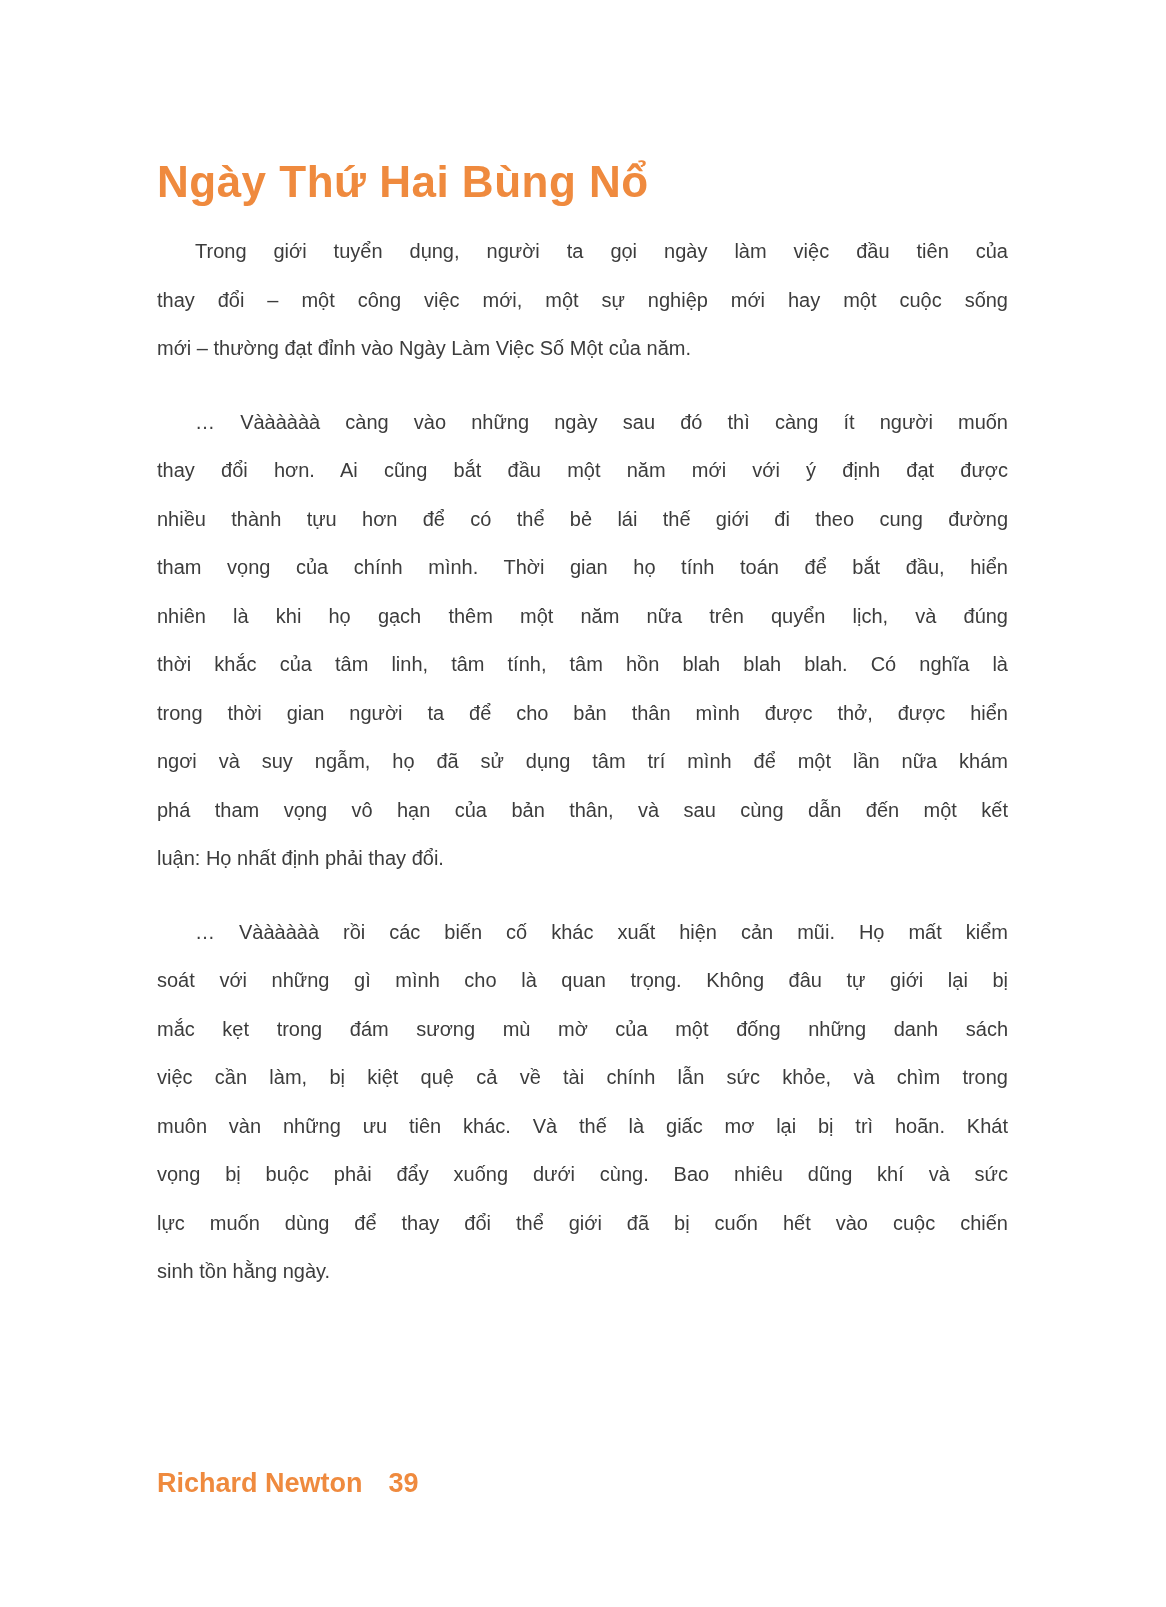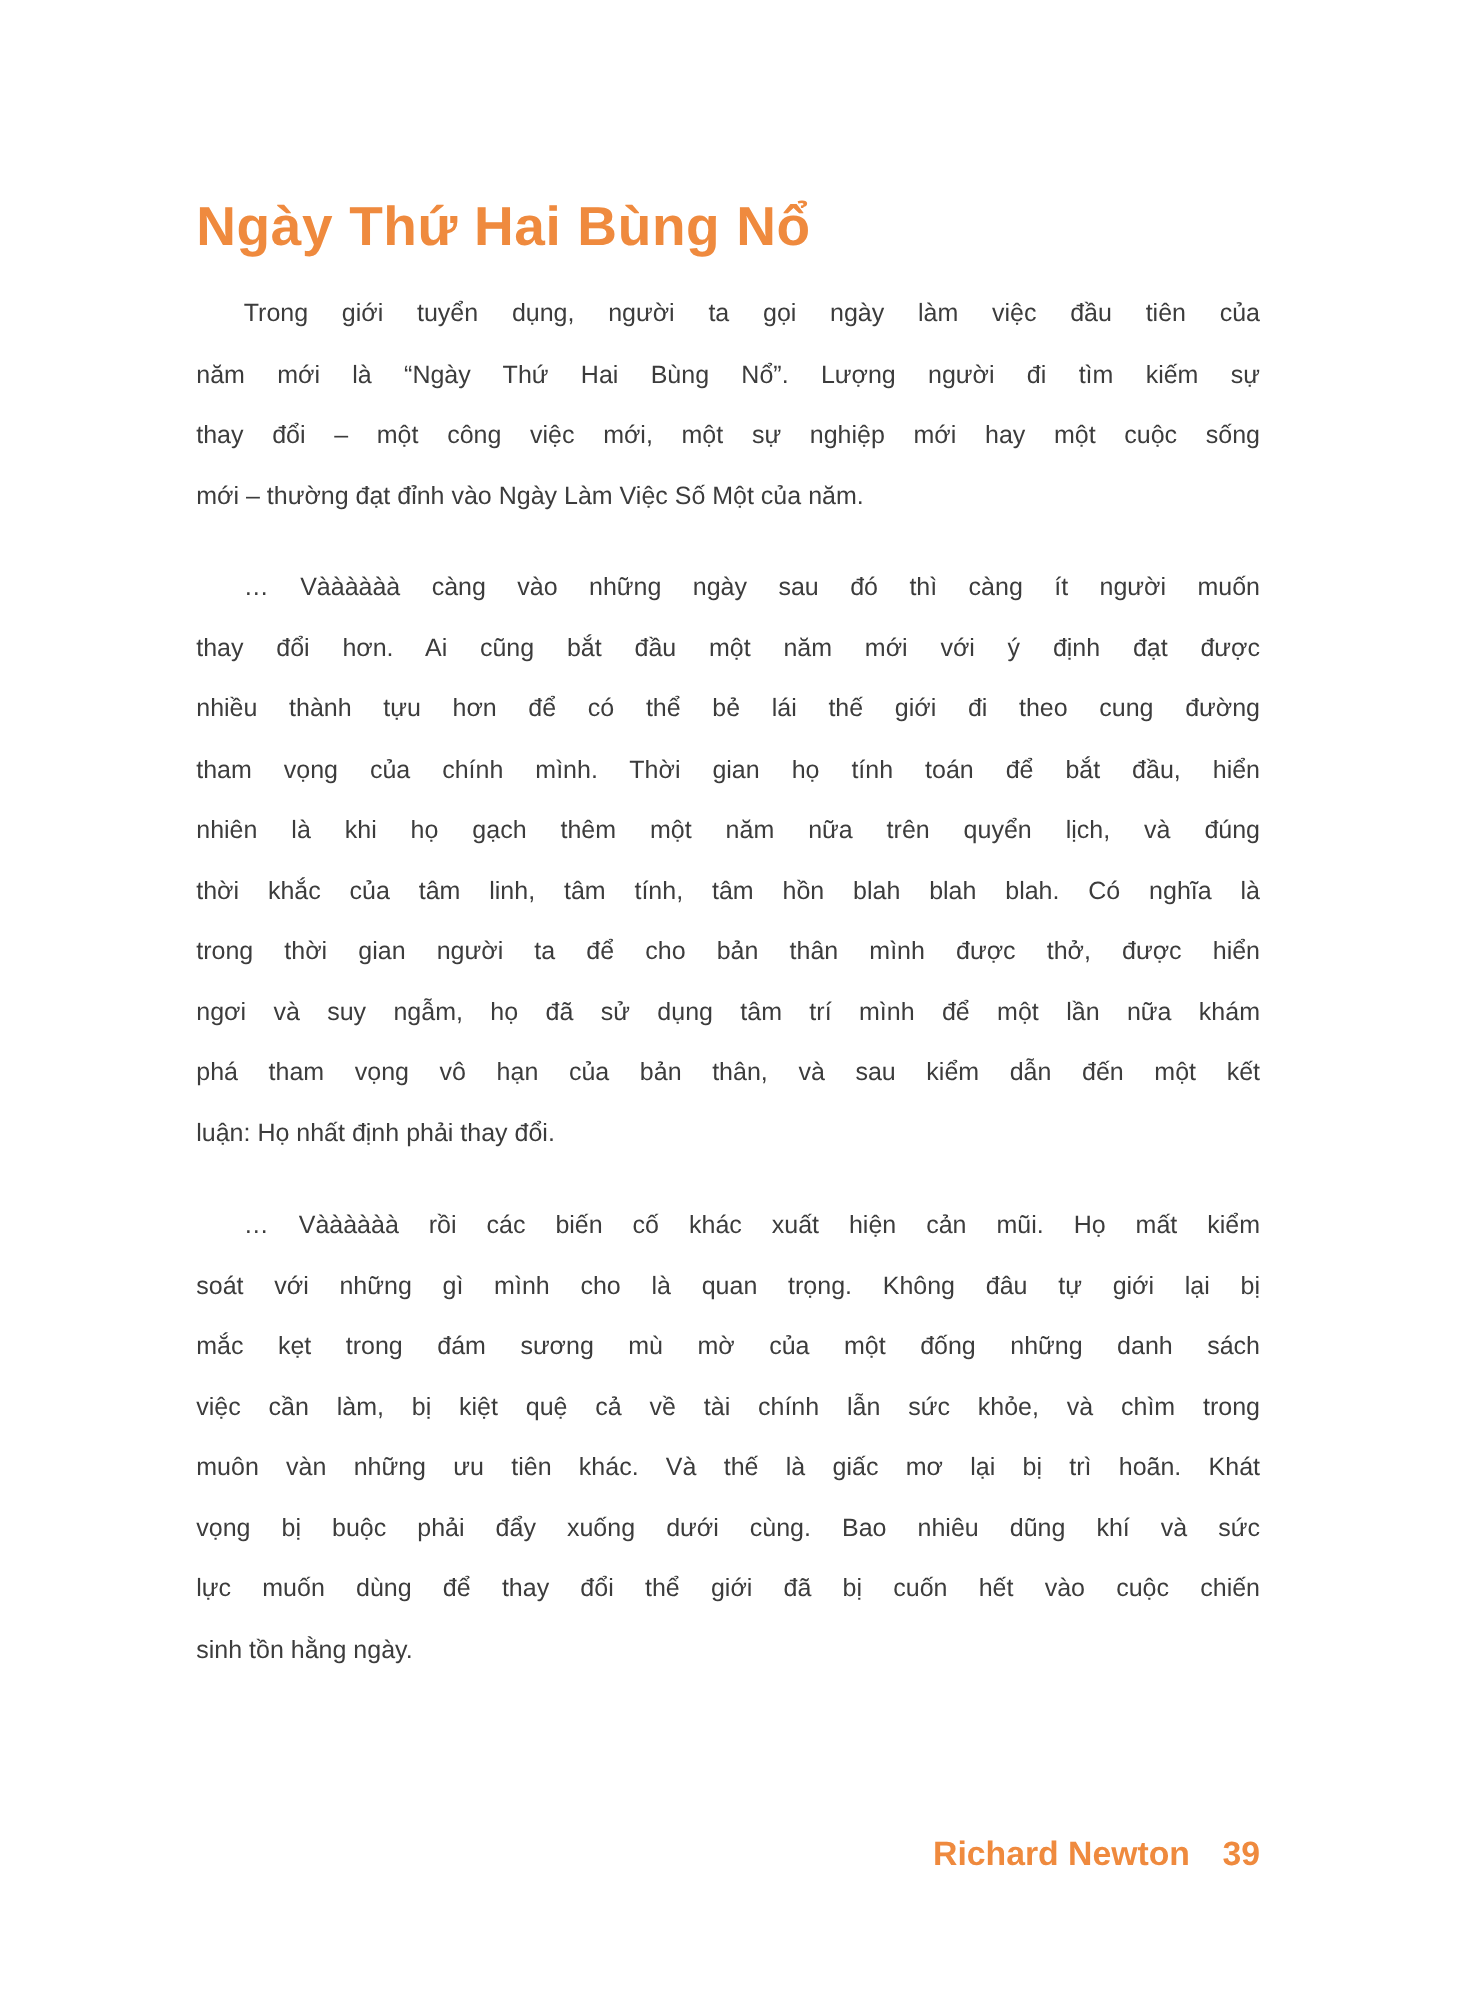--- a/index.html
+++ b/index.html
@@ -53,55 +53,53 @@
   .line.last {
     -moz-text-align-last: left;
     text-align-last: left;
     text-align: right;
   }
   .footer {
     position: absolute;
     left: 157px;
     top: 1453px;
     width: 851px;
-    text-align: right;
     color: #ef8a3e;
     font-size: 27px;
     font-weight: 700;
   }
   .footer .page-num {
     margin-left: 26px;
   }
 </style>
 </head>
 <body>
 
 <div class="page">
 
   <h1 class="title">Ngày Thứ Hai Bùng Nổ</h1>
 
   <div class="body-text">
 
     <div class="para">
       <div class="line indent">Trong giới tuyển dụng, người ta gọi ngày làm việc đầu tiên của</div>
-      <div class="line">năm mới là “Ngày Thứ Hai Bùng Nổ”. Lượng người đi tìm kiếm sự</div>
       <div class="line">thay đổi – một công việc mới, một sự nghiệp mới hay một cuộc sống</div>
       <div class="line last">mới – thường đạt đỉnh vào Ngày Làm Việc Số Một của năm.</div>
     </div>
 
     <div class="para">
       <div class="line indent">… Vàààààà càng vào những ngày sau đó thì càng ít người muốn</div>
       <div class="line">thay đổi hơn. Ai cũng bắt đầu một năm mới với ý định đạt được</div>
       <div class="line">nhiều thành tựu hơn để có thể bẻ lái thế giới đi theo cung đường</div>
       <div class="line">tham vọng của chính mình. Thời gian họ tính toán để bắt đầu, hiển</div>
       <div class="line">nhiên là khi họ gạch thêm một năm nữa trên quyển lịch, và đúng</div>
       <div class="line">thời khắc của tâm linh, tâm tính, tâm hồn blah blah blah. Có nghĩa là</div>
       <div class="line">trong thời gian người ta để cho bản thân mình được thở, được hiển</div>
       <div class="line">ngơi và suy ngẫm, họ đã sử dụng tâm trí mình để một lần nữa khám</div>
-      <div class="line">phá tham vọng vô hạn của bản thân, và sau kiểm dẫn đến một kết</div>
+      <div class="line">phá tham vọng vô hạn của bản thân, và sau cùng dẫn đến một kết</div>
       <div class="line last">luận: Họ nhất định phải thay đổi.</div>
     </div>
 
     <div class="para">
       <div class="line indent">… Vàààààà rồi các biến cố khác xuất hiện cản mũi. Họ mất kiểm</div>
       <div class="line">soát với những gì mình cho là quan trọng. Không đâu tự giới lại bị</div>
       <div class="line">mắc kẹt trong đám sương mù mờ của một đống những danh sách</div>
       <div class="line">việc cần làm, bị kiệt quệ cả về tài chính lẫn sức khỏe, và chìm trong</div>
       <div class="line">muôn vàn những ưu tiên khác. Và thế là giấc mơ lại bị trì hoãn. Khát</div>
       <div class="line">vọng bị buộc phải đẩy xuống dưới cùng. Bao nhiêu dũng khí và sức</div>

